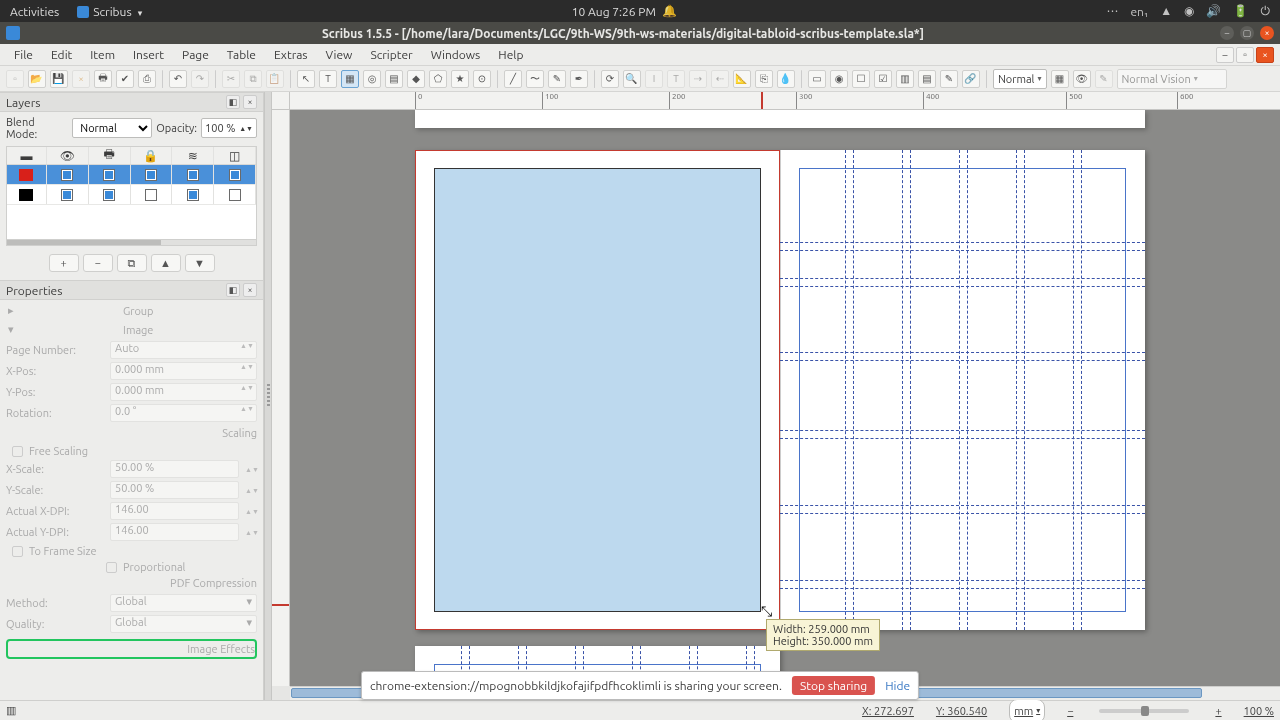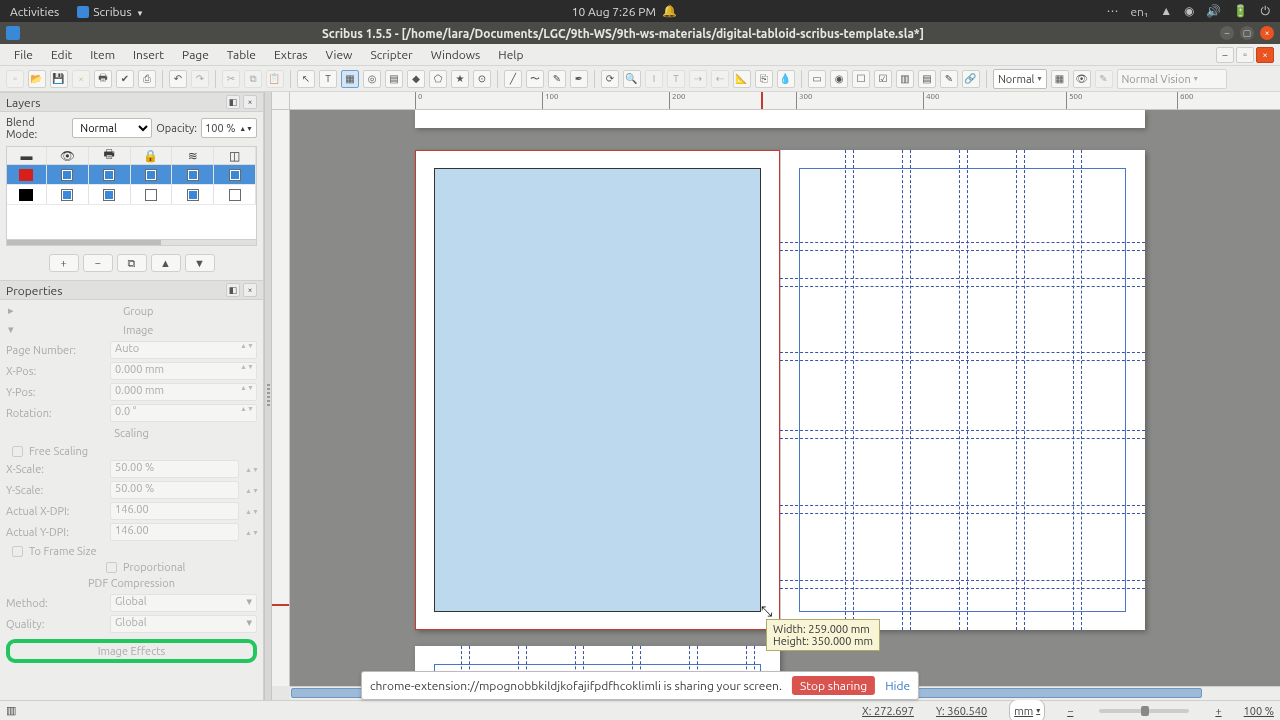--- a/index.html
+++ b/index.html
@@ -61,21 +61,21 @@
 .swatch{width:14px;height:12px;}
 .chk{width:12px;height:12px;border:1px solid #6a6a6a;background:#fff;display:flex;align-items:center;justify-content:center;}
 .chk.on::after{content:"";width:8px;height:8px;background:#3a89d8;}
 .layer-scroll{height:6px;background:#e0e0de;border:1px solid #cfcfcd;border-top:none;position:relative;}
 .layer-scroll .thumb{position:absolute;left:0;top:0;height:100%;width:62%;background:#bdbdbb;}
 
 .layer-btns{display:flex;gap:4px;justify-content:center;margin-top:8px;}
 .layer-btns .lb{width:30px;height:18px;border:1px solid #cfcfcd;background:#f7f7f5;border-radius:3px;display:flex;align-items:center;justify-content:center;font-size:11px;color:#555;}
 
 .props-body{flex:1;overflow:hidden;padding:0 6px 6px 6px;color:#aaa;font-size:11px;}
-.props-body .sect{background:#ededeb;text-align:center;padding:2px 0;margin-top:2px;color:#aaa;}
+.props-body .sect{background:#ededeb;text-align:right;padding:2px 0;margin-top:2px;color:#aaa;}
 .props-body .sect.arrow{display:flex;align-items:center;gap:6px;text-align:left;padding-left:2px;}
 .props-body .row{display:flex;align-items:center;gap:6px;margin:3px 0;}
 .props-body .row .lbl{width:98px;}
 .props-body .row .val{flex:1;height:18px;border:1px solid #e2e2e0;background:#f5f5f3;border-radius:2px;padding:0 4px;display:flex;align-items:flex-start;justify-content:space-between;}
 .props-body .row .spinbtns{width:12px;display:flex;flex-direction:column;font-size:7px;color:#bbb;line-height:7px;}
 .props-body .chkrow{display:flex;align-items:center;gap:6px;margin:4px 0 2px 6px;}
 .props-body .chksq{width:11px;height:11px;border:1px solid #ccc;border-radius:2px;}
 .resize-handle{width:8px;background:#d8d8d6;border-left:1px solid #c6c6c4;border-right:1px solid #c6c6c4;display:flex;align-items:center;justify-content:center;}
 .resize-handle::after{content:"";width:3px;height:24px;background:repeating-linear-gradient(#999,#999 2px,transparent 2px,transparent 4px);}
 
@@ -408,21 +408,21 @@
             <span>▾</span>
           </div>
         </div>
       <div class="row">
           <span class="lbl">Quality:</span>
           <div class="val">
             <span>Global</span>
             <span>▾</span>
           </div>
         </div>
-      <div class="sect" style="border:4px solid #22c55e;border-radius:9px;margin-top:6px;">Image Effects</div>
+      <div class="sect" style="border:2px solid #22c55e;border-radius:4px;margin-top:6px;">Image Effects</div>
     </div>
   </div>
 
   <div class="resize-handle"></div>
 
   <div class="canvas-wrap">
     <div class="ruler-corner"></div>
     <div class="ruler-h">
       <div class="tick" style="left:125px;">0</div>
       <div class="tick" style="left:252px;text-align:right;">100</div>

